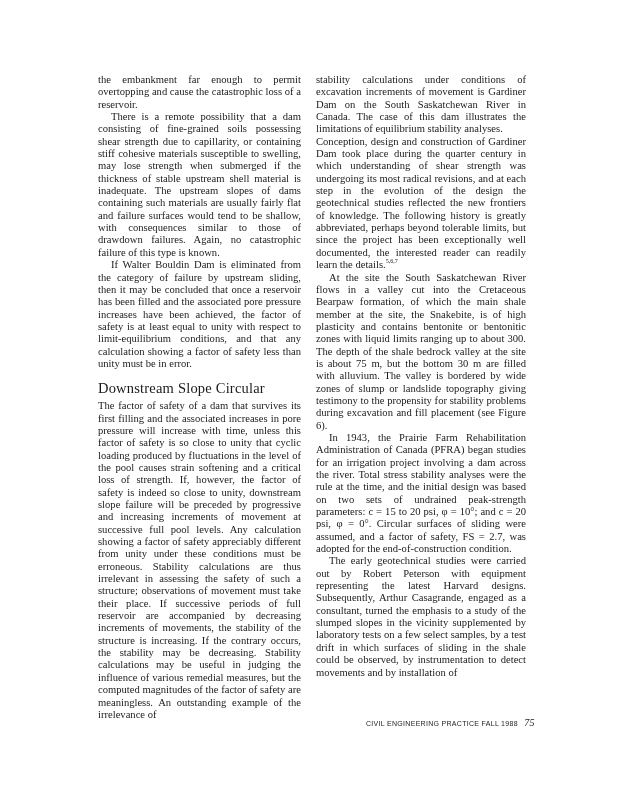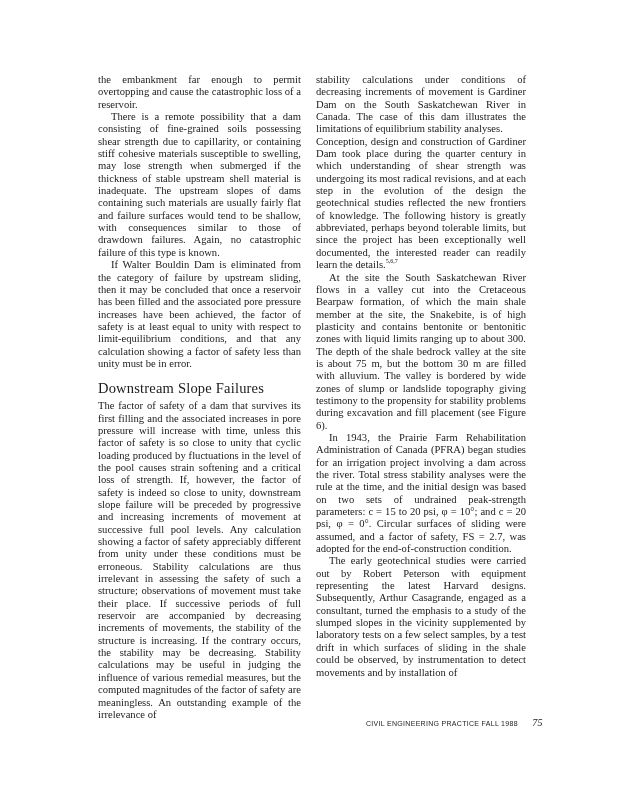--- a/index.html
+++ b/index.html
@@ -19,35 +19,35 @@
     font-weight: normal; font-size: 14.5px; line-height: 16px;
     margin: 10px 0 4px 0; letter-spacing: 0.2px;
   }
   sup { font-size: 6px; line-height: 0; vertical-align: 5px; }
   .footer {
     position: absolute; top: 717px; left: 366px; width: 170px;
     font-family: "Liberation Sans", "DejaVu Sans", sans-serif;
     font-size: 7px; letter-spacing: 0.3px; color: #222;
     white-space: nowrap;
   }
-  .footer .pg { font-family: "Liberation Serif", serif; font-size: 10px; font-style: italic; margin-left: 12px; }
+  .footer .pg { font-family: "Liberation Serif", serif; font-size: 10px; font-style: italic; margin-left: 4px; }
 </style>
 </head>
 <body>
 
 <div class="col left">
   <p class="noindent">the embankment far enough to permit overtopping and cause the catastrophic loss of a reservoir.</p>
   <p>There is a remote possibility that a dam consisting of fine-grained soils possessing shear strength due to capillarity, or containing stiff cohesive materials susceptible to swelling, may lose strength when submerged if the thickness of stable upstream shell material is inadequate. The upstream slopes of dams containing such materials are usually fairly flat and failure surfaces would tend to be shallow, with consequences similar to those of drawdown failures. Again, no catastrophic failure of this type is known.</p>
   <p>If Walter Bouldin Dam is eliminated from the category of failure by upstream sliding, then it may be concluded that once a reservoir has been filled and the associated pore pressure increases have been achieved, the factor of safety is at least equal to unity with respect to limit-equilibrium conditions, and that any calculation showing a factor of safety less than unity must be in error.</p>
-  <h2>Downstream Slope Failures</h2>
+  <h2>Downstream Slope Circular</h2>
   <p class="noindent">The factor of safety of a dam that survives its first filling and the associated increases in pore pressure will increase with time, unless this factor of safety is so close to unity that cyclic loading produced by fluctuations in the level of the pool causes strain softening and a critical loss of strength. If, however, the factor of safety is indeed so close to unity, downstream slope failure will be preceded by progressive and increasing increments of movement at successive full pool levels. Any calculation showing a factor of safety appreciably different from unity under these conditions must be erroneous. Stability calculations are thus irrelevant in assessing the safety of such a structure; observations of movement must take their place. If successive periods of full reservoir are accompanied by decreasing increments of movements, the stability of the structure is increasing. If the contrary occurs, the stability may be decreasing. Stability calculations may be useful in judging the influence of various remedial measures, but the computed magnitudes of the factor of safety are meaningless. An outstanding example of the irrelevance of</p>
 </div>
 
 <div class="col right">
-  <p class="noindent">stability calculations under conditions of decreasing increments of movement is Gardiner Dam on the South Saskatchewan River in Canada. The case of this dam illustrates the limitations of equilibrium stability analyses.</p>
+  <p class="noindent">stability calculations under conditions of excavation increments of movement is Gardiner Dam on the South Saskatchewan River in Canada. The case of this dam illustrates the limitations of equilibrium stability analyses.</p>
   <p class="noindent"><span>Conception, design and construction of Gardiner Dam took place during the quarter century in which understanding of shear strength was undergoing its most radical revisions, and at each step in the evolution of the design the geotechnical studies reflected the new frontiers of knowledge. The following history is greatly abbreviated, perhaps beyond tolerable limits, but since the project has been exceptionally well documented, the interested reader can readily learn the details.</span><sup>5,6,7</sup></p>
   <p>At the site the South Saskatchewan River flows in a valley cut into the Cretaceous Bearpaw formation, of which the main shale member at the site, the Snakebite, is of high plasticity and contains bentonite or bentonitic zones with liquid limits ranging up to about 300. The depth of the shale bedrock valley at the site is about 75 m, but the bottom 30 m are filled with alluvium. The valley is bordered by wide zones of slump or landslide topography giving testimony to the propensity for stability problems during excavation and fill placement (see Figure 6).</p>
   <p>In 1943, the Prairie Farm Rehabilitation Administration of Canada (PFRA) began studies for an irrigation project involving a dam across the river. Total stress stability analyses were the rule at the time, and the initial design was based on two sets of undrained peak-strength parameters: c = 15 to 20 psi, φ = 10°; and c = 20 psi, φ = 0°. Circular surfaces of sliding were assumed, and a factor of safety, FS = 2.7, was adopted for the end-of-construction condition.</p>
   <p>The early geotechnical studies were carried out by Robert Peterson with equipment representing the latest Harvard designs. Subsequently, Arthur Casagrande, engaged as a consultant, turned the emphasis to a study of the slumped slopes in the vicinity supplemented by laboratory tests on a few select samples, by a test drift in which surfaces of sliding in the shale could be observed, by instrumentation to detect movements and by installation of</p>
 </div>
 
 <div class="footer">
   <span>CIVIL ENGINEERING PRACTICE</span>
   <span>FALL 1988</span>
   <span class="pg">75</span>

